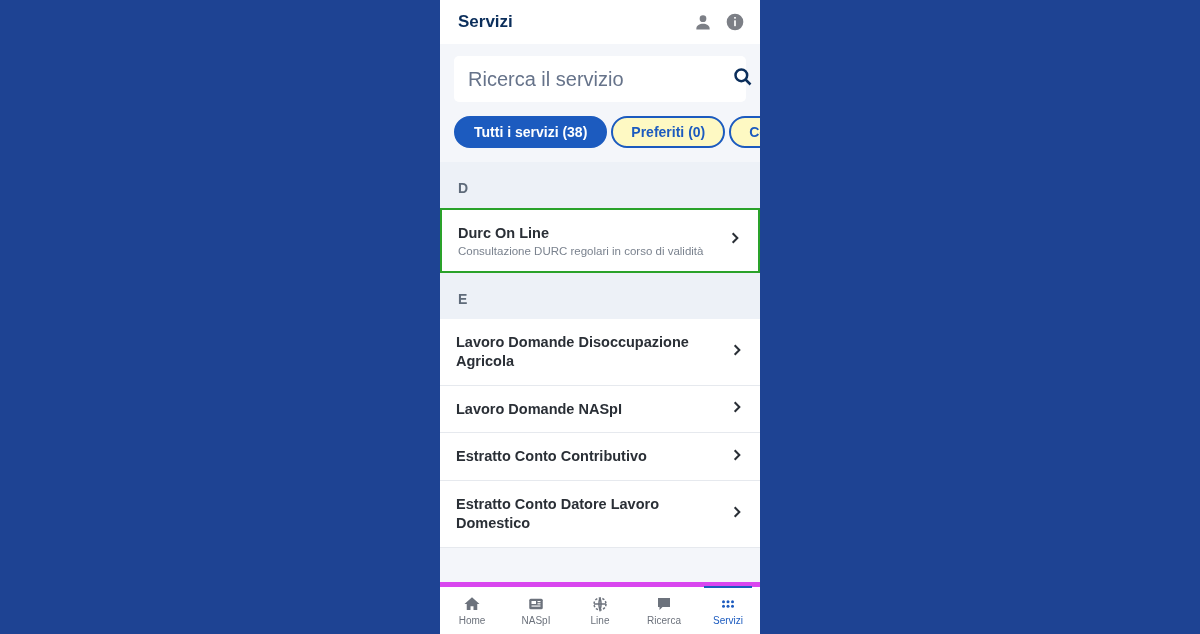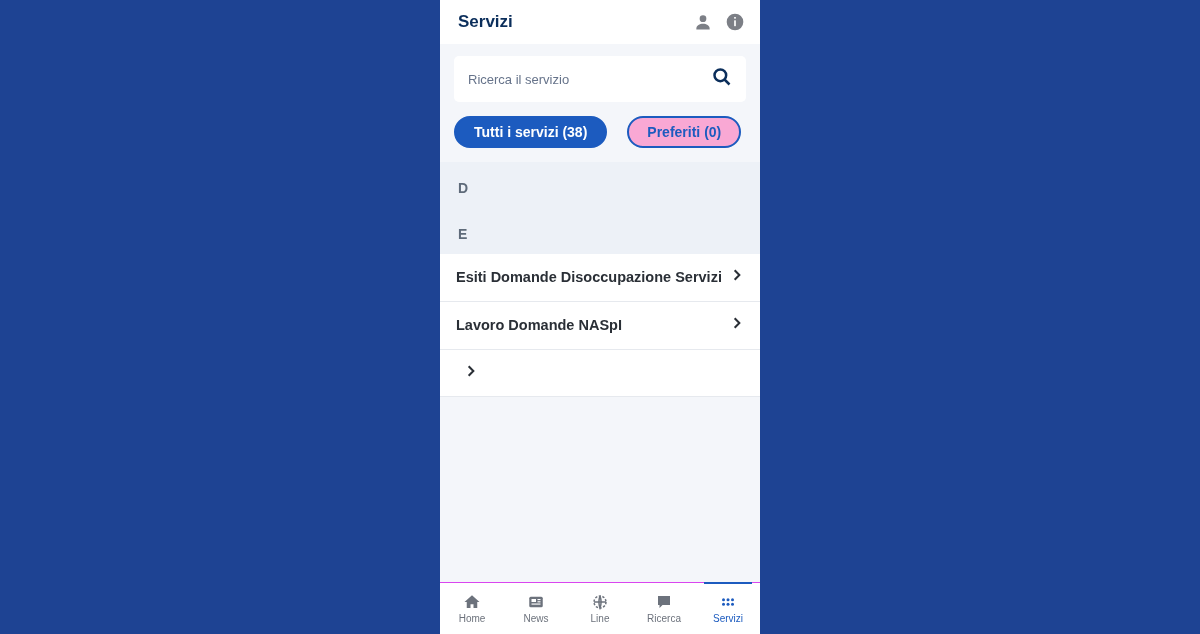--- a/index.html
+++ b/index.html
@@ -50,46 +50,46 @@
     border-radius: 5px;
     height: 46px;
     display: flex;
     align-items: center;
     padding: 0 14px;
   }
   .search-input {
     border: none;
     outline: none;
     flex: 1;
-    font-size: 13px;
+    font-size: 20px;
     color: #4c1d95;
     background: transparent;
   }
   .search-input::placeholder { color: #66738a; }
   .search-icon { color: #0b2e5b; }
   
   .chips {
     display: flex;
-    gap: 20px;
+    gap: 4px;
     padding: 6px 14px 14px;
     overflow: hidden;
     white-space: nowrap;
   }
   .chip {
     display: inline-flex;
     align-items: center;
     justify-content: center;
     height: 32px;
     padding: 0 18px;
     border-radius: 26px;
     font-size: 14px;
     font-weight: 700;
     border: 2px solid #1c5bbf;
     color: #1c5bbf;
-    background: #f9a8d4;
+    background: #fef9c3;
     cursor: pointer;
     flex-shrink: 0;
   }
   .chip.active {
     background: #1c5bbf;
     color: #fff;
     border-color: #1c5bbf;
   }
   
   .list {
@@ -131,21 +131,21 @@
   }
   .row.highlight {
     border: 2px solid #2aa22a;
     border-bottom: 2px solid #2aa22a;
   }
   
   .bottom-nav {
     background: #fff;
     height: 52px;
     display: flex;
-    border-top: 1px solid #d946ef;
+    border-top: 5px solid #d946ef;
   }
   .nav-item {
     flex: 1;
     display: flex;
     flex-direction: column;
     align-items: center;
     justify-content: center;
     color: #6c727c;
     cursor: pointer;
     font-size: 10px;
@@ -202,26 +202,37 @@
   <div class="chips">
     <div class="chip active">Tutti i servizi (38)</div>
     <div class="chip">Preferiti (0)</div>
     <div class="chip">Con</div>
   </div>
 
   <div class="list">
 
     <div class="section-header">D</div>
 
+    <div class="row highlight">
+      <div class="row-text">
+        <div class="row-title">Durc On Line</div>
+        <div class="row-sub">Consultazione DURC regolari in corso di validità</div>
+      </div>
+      <span class="chev">
+        <svg width="14" height="14" viewBox="0 0 24 24" fill="none" stroke="currentColor" stroke-width="3.5">
+            <polyline points="8 4 16 12 8 20"></polyline>
+          </svg>
+      </span>
+    </div>
 
     <div class="section-header">E</div>
 
     <div class="row">
       <div class="row-text">
-        <div class="row-title">Esiti Domande Disoccupazione Servizi</div>
+        <div class="row-title">Lavoro Domande Disoccupazione Agricola</div>
       </div>
       <span class="chev">
         <svg width="14" height="14" viewBox="0 0 24 24" fill="none" stroke="currentColor" stroke-width="3.5">
             <polyline points="8 4 16 12 8 20"></polyline>
           </svg>
       </span>
     </div>
 
     <div class="row">
       <div class="row-text">
@@ -229,27 +240,40 @@
       </div>
       <span class="chev">
         <svg width="14" height="14" viewBox="0 0 24 24" fill="none" stroke="currentColor" stroke-width="3.5">
             <polyline points="8 4 16 12 8 20"></polyline>
           </svg>
       </span>
     </div>
 
 
     <div class="row">
-      <span class="chev">
-        <svg width="14" height="14" viewBox="0 0 24 24" fill="none" stroke="currentColor" stroke-width="3.5">
-            <polyline points="8 4 16 12 8 20"></polyline>
-          </svg>
-      </span>
-    </div>
-
+      <div class="row-text">
+        <div class="row-title">Estratto Conto Contributivo</div>
+      </div>
+      <span class="chev">
+        <svg width="14" height="14" viewBox="0 0 24 24" fill="none" stroke="currentColor" stroke-width="3.5">
+            <polyline points="8 4 16 12 8 20"></polyline>
+          </svg>
+      </span>
+    </div>
+
+    <div class="row">
+      <div class="row-text">
+        <div class="row-title">Estratto Conto Datore Lavoro Domestico</div>
+      </div>
+      <span class="chev">
+        <svg width="14" height="14" viewBox="0 0 24 24" fill="none" stroke="currentColor" stroke-width="3.5">
+            <polyline points="8 4 16 12 8 20"></polyline>
+          </svg>
+      </span>
+    </div>
 
   </div>
 
   <div class="bottom-nav">
     <div class="nav-item">
       <span class="nav-icon">
         <svg width="20" height="18" viewBox="0 0 24 24" fill="currentColor">
             <path d="M12 3l10 9h-3v8h-5v-5h-4v5H5v-8H2z"></path>
           </svg>
       </span>
@@ -258,21 +282,21 @@
     <div class="nav-item">
       <span class="nav-icon">
         <svg width="20" height="18" viewBox="0 0 24 24" fill="currentColor">
             <rect x="3" y="5" width="18" height="14" rx="2"></rect>
             <rect x="6" y="8" width="6" height="4" fill="#fff"></rect>
             <rect x="6" y="14" width="12" height="1.5" fill="#fff"></rect>
             <rect x="14" y="8" width="4" height="1.5" fill="#fff"></rect>
             <rect x="14" y="11" width="4" height="1.5" fill="#fff"></rect>
           </svg>
       </span>
-      <span class="nav-label">News</span>
+      <span class="nav-label">NASpI</span>
     </div>
     <div class="nav-item">
       <span class="nav-icon">
         <svg width="20" height="18" viewBox="0 0 24 24" fill="none" stroke="currentColor" stroke-width="2">
             <circle cx="12" cy="12" r="8" stroke-dasharray="3 2"></circle>
             <line x1="4" y1="12" x2="20" y2="12"></line>
             <path d="M12 4 A 10 16 0 0 1 12 20 A 10 16 0 0 1 12 4"></path>
           </svg>
       </span>
       <span class="nav-label">Line</span>

